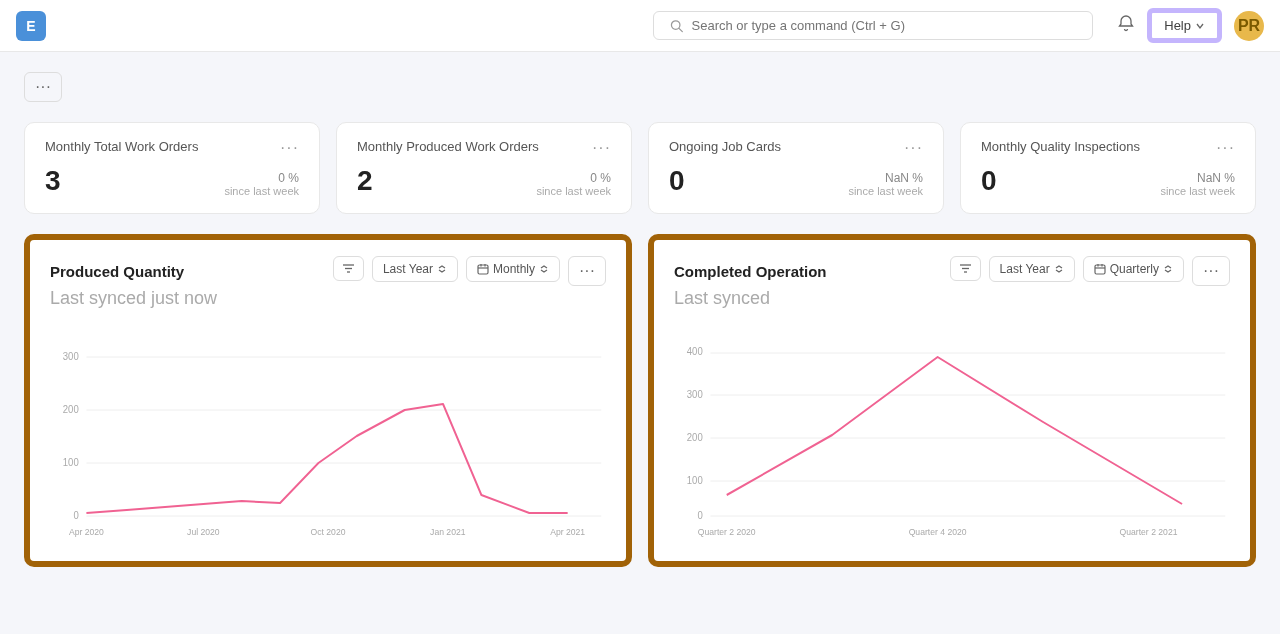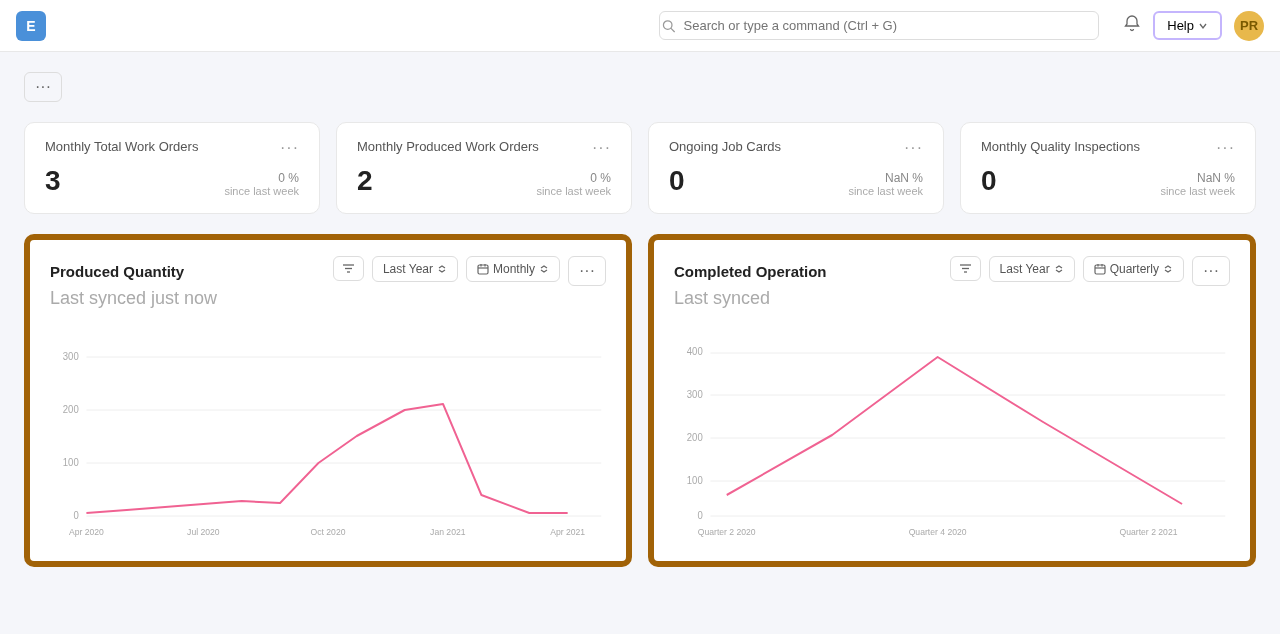--- a/index.html
+++ b/index.html
@@ -1,26 +1,26 @@
 <!DOCTYPE html>
 <html><head>
   <meta charset="utf-8">
   <style>
     * { box-sizing: border-box; margin: 0; padding: 0; }
     body { font-family: -apple-system, BlinkMacSystemFont, 'Segoe UI', sans-serif; background: #f5f6fa; color: #333; font-size: 14px; }
 
     
     .header { display: flex; align-items: center; background: #fff; border-bottom: 1px solid #e8e8e8; padding: 0 16px; height: 52px; gap: 12px; }
     .logo-btn { width: 30px; height: 30px; background: #4a90d9; border-radius: 6px; display: flex; align-items: center; justify-content: center; color: white; font-weight: bold; font-size: 14px; cursor: pointer; border: none; }
-    .search-bar { flex: 1; max-width: 440px; margin-left: auto; display: flex; align-items: center; border: 1px solid #ddd; border-radius: 6px; padding: 6px 2px; background: #fff; gap: 8px; cursor: text; }
+    .search-bar { flex: 1; max-width: 440px; margin-left: auto; display: flex; align-items: center; border: 1px solid #ddd; border-radius: 6px; padding: 6px 16px; background: #fff; gap: 8px; cursor: text; }
     .search-bar input { border: none; outline: none; width: 100%; font-size: 13px; color: #555; background: transparent; }
     .header-right { display: flex; align-items: center; gap: 12px; margin-left: 12px; }
     .bell-btn { background: none; border: none; cursor: pointer; font-size: 18px; color: #666; position: relative; }
-    .help-btn { background: none; border: 2px solid #c4b5fd; border-radius: 6px; padding: 5px 12px; cursor: pointer; font-size: 13px; color: #000000; display: flex; align-items: center; gap: 4px; }
-    .avatar { width: 30px; height: 30px; background: #e8b84b; border-radius: 50%; display: flex; align-items: center; justify-content: center; font-size: 13px; font-weight: bold; color: #7a5a00; cursor: pointer; }
+    .help-btn { background: none; border: 5px solid #c4b5fd; border-radius: 6px; padding: 5px 12px; cursor: pointer; font-size: 13px; color: #404040; display: flex; align-items: center; gap: 4px; }
+    .avatar { width: 30px; height: 30px; background: #e8b84b; border-radius: 50%; display: flex; align-items: center; justify-content: center; font-size: 16px; font-weight: bold; color: #7a5a00; cursor: pointer; }
 
     
     .page { padding: 20px 24px; }
     .page-header { display: flex; align-items: center; justify-content: space-between; margin-bottom: 20px; }
     .page-title { font-size: 20px; font-weight: 600; color: #222; }
     .more-btn { background: none; border: 1px solid #ddd; border-radius: 6px; padding: 5px 10px; cursor: pointer; color: #666; font-size: 16px; }
 
     
     .kpi-row { display: grid; grid-template-columns: repeat(4, 1fr); gap: 16px; margin-bottom: 20px; }
     .kpi-card { background: #fff; border: 1px solid #e8e8e8; border-radius: 10px; padding: 16px 20px 16px 20px; position: relative; }

